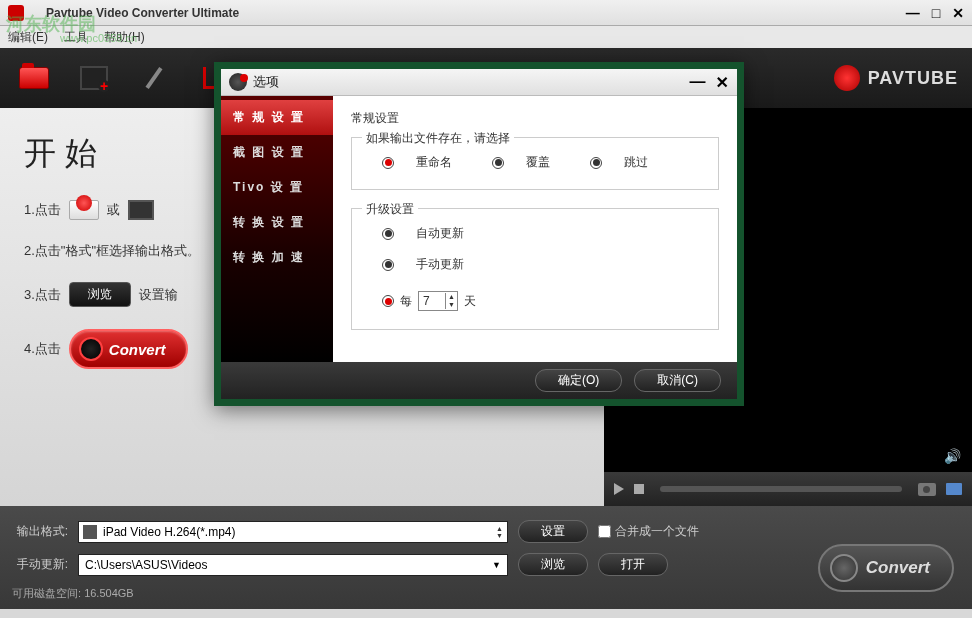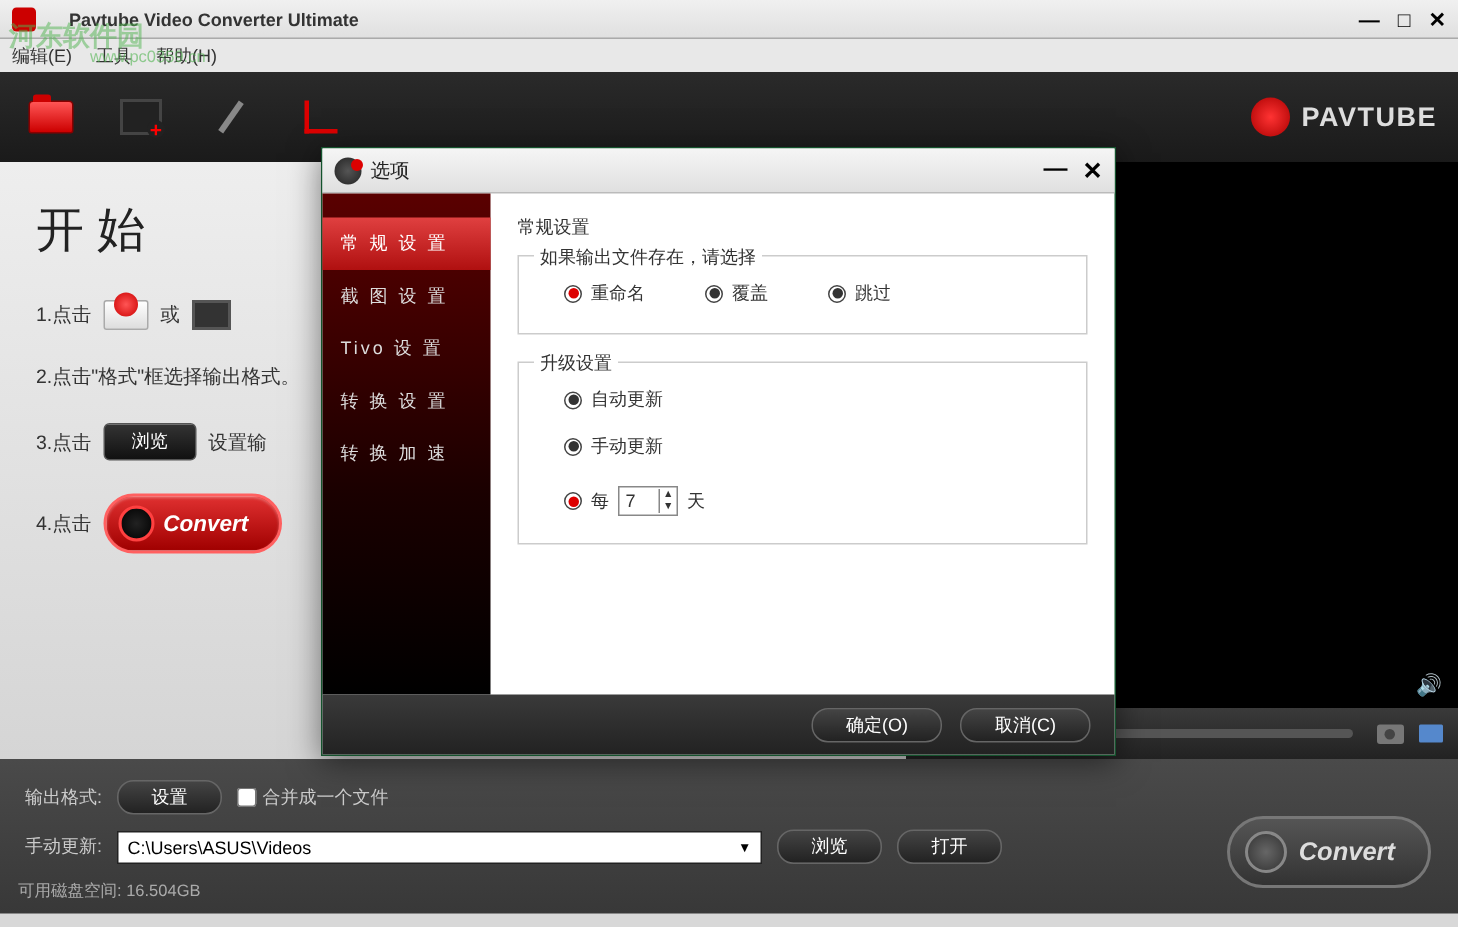--- a/index.html
+++ b/index.html
@@ -66,37 +66,37 @@
 .pill-btn { background: linear-gradient(#444, #222); border: 1px solid #666; color: #fff; padding: 2px 22px; border-radius: 11px; font-size: 12px; cursor: pointer; }
 .checkbox-wrap { display: flex; align-items: center; gap: 4px; }
 .checkbox-wrap input { width: 13px; height: 13px; }
 .disk-info { font-size: 11px; color: #aaa; margin-top: 2px; }
 
 .big-convert { position: absolute; right: 18px; bottom: 26px; display: flex; align-items: center; gap: 8px; background: linear-gradient(#555, #333); padding: 8px 22px 8px 10px; border-radius: 24px; border: 2px solid #777; cursor: pointer; }
 .big-convert .bc-icon { width: 28px; height: 28px; border-radius: 50%; background: radial-gradient(#666,#333); border: 2px solid #888; }
 .big-convert .bc-label { color: #ddd; font-weight: bold; font-style: italic; font-size: 17px; }
 
 
-.dialog { position: absolute; left: 214px; top: 62px; width: 530px; height: 406px; background: #fff; border: 1px solid #14532d; box-shadow: 0 4px 20px rgba(0,0,0,0.5); display: flex; flex-direction: column; margin-top: 36px; }
+.dialog { position: absolute; left: 214px; top: 62px; width: 530px; height: 344px; background: #fff; border: 7px solid #14532d; box-shadow: 0 4px 20px rgba(0,0,0,0.5); display: flex; flex-direction: column; }
 .dlg-title { height: 30px; background: linear-gradient(#f5f5f5, #e0e0e0); display: flex; align-items: center; padding: 0 8px; border-bottom: 1px solid #bbb; }
 .dlg-title-icon { width: 18px; height: 18px; border-radius: 50%; background: radial-gradient(#555,#222); margin-right: 6px; position: relative; }
 .dlg-title-icon::after { content: ''; position: absolute; width: 8px; height: 8px; background: #d00; border-radius: 50%; top: 1px; right: -1px; }
 .dlg-title-text { font-size: 13px; flex: 1; color: #222; }
 .dlg-controls { display: flex; gap: 10px; font-weight: bold; cursor: pointer; }
 .dlg-body { flex: 1; display: flex; }
-.dlg-side { width: 112px; background: linear-gradient(#5a0000, #1a0000 60%, #000); padding-top: 16px; }
+.dlg-side { width: 112px; background: linear-gradient(#5a0000, #1a0000 60%, #000); padding-top: 4px; font-weight: bold; }
 .side-item { color: #ddd; font-size: 12px; padding: 9px 12px; cursor: pointer; letter-spacing: 2px; }
 .side-item.active { background: linear-gradient(#e04040, #b01010); color: #fff; }
 .dlg-content { flex: 1; padding: 14px 18px; font-size: 12px; color: #333; }
 .section-title { margin-bottom: 10px; }
 .fieldset { border: 1px solid #ccc; padding: 16px 30px 18px; margin-bottom: 18px; position: relative; }
 .fieldset .legend { position: absolute; top: -8px; left: 10px; background: #fff; padding: 0 4px; font-size: 12px; color: #333; }
 .radio-row { display: flex; gap: 40px; }
 .radio-col { display: flex; flex-direction: column; gap: 14px; }
-.radio { display: flex; align-items: center; gap: 6px; cursor: pointer; }
+.radio { display: flex; align-items: center; gap: 22px; cursor: pointer; }
 .radio-dot { width: 12px; height: 12px; border-radius: 50%; border: 1px solid #444; display: flex; align-items: center; justify-content: center; }
 .radio-dot.sel::after { content: ''; width: 7px; height: 7px; background: #d00; border-radius: 50%; }
 .radio-dot.unsel::after { content: ''; width: 7px; height: 7px; background: #333; border-radius: 50%; }
 .days-row { display: flex; align-items: center; gap: 6px; margin-top: 4px; }
 .days-input { width: 40px; height: 20px; border: 1px solid #888; display: flex; align-items: center; }
 .days-input .val { flex: 1; padding: 0 4px; }
 .days-input .spin { display: flex; flex-direction: column; font-size: 7px; line-height: 8px; border-left: 1px solid #888; padding: 0 2px; cursor: pointer; }
 .dlg-footer { height: 40px; background: linear-gradient(#3a3a3a, #222); display: flex; align-items: center; justify-content: flex-end; gap: 12px; padding: 0 16px; }
 </style>
 </head>
@@ -172,20 +172,28 @@
       <div class="progress"></div>
       <div class="snap-icon"></div>
       <div class="folder-small"></div>
     </div>
   </div>
 </div>
 
 <div class="bottom">
   <div class="row">
     <span class="label">输出格式:</span>
+    <div class="combo">
+      <span class="ico"></span>
+      <span class="txt">iPad Video H.264(*.mp4)</span>
+      <span class="arrows">
+          <span>▲</span>
+          <span>▼</span>
+        </span>
+    </div>
     <span class="pill-btn">设置</span>
     <label class="checkbox-wrap">
       <input type="checkbox" style="">
       <span>合并成一个文件</span>
     </label>
   </div>
   <div class="row">
     <span class="label">手动更新:</span>
     <div class="path-input">
       <span>C:\Users\ASUS\Videos</span>

